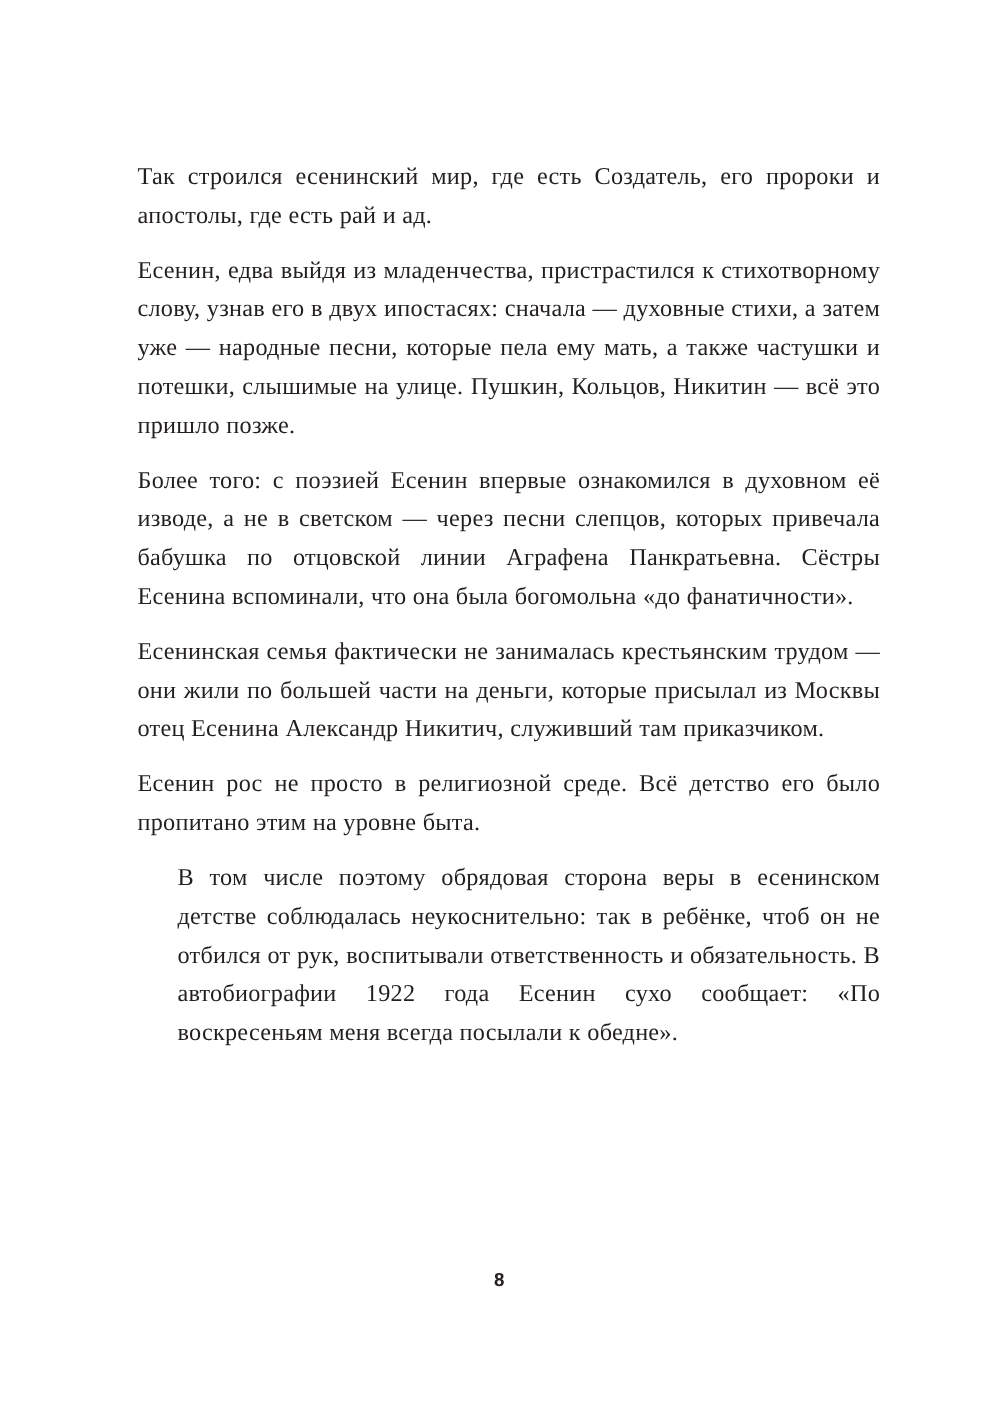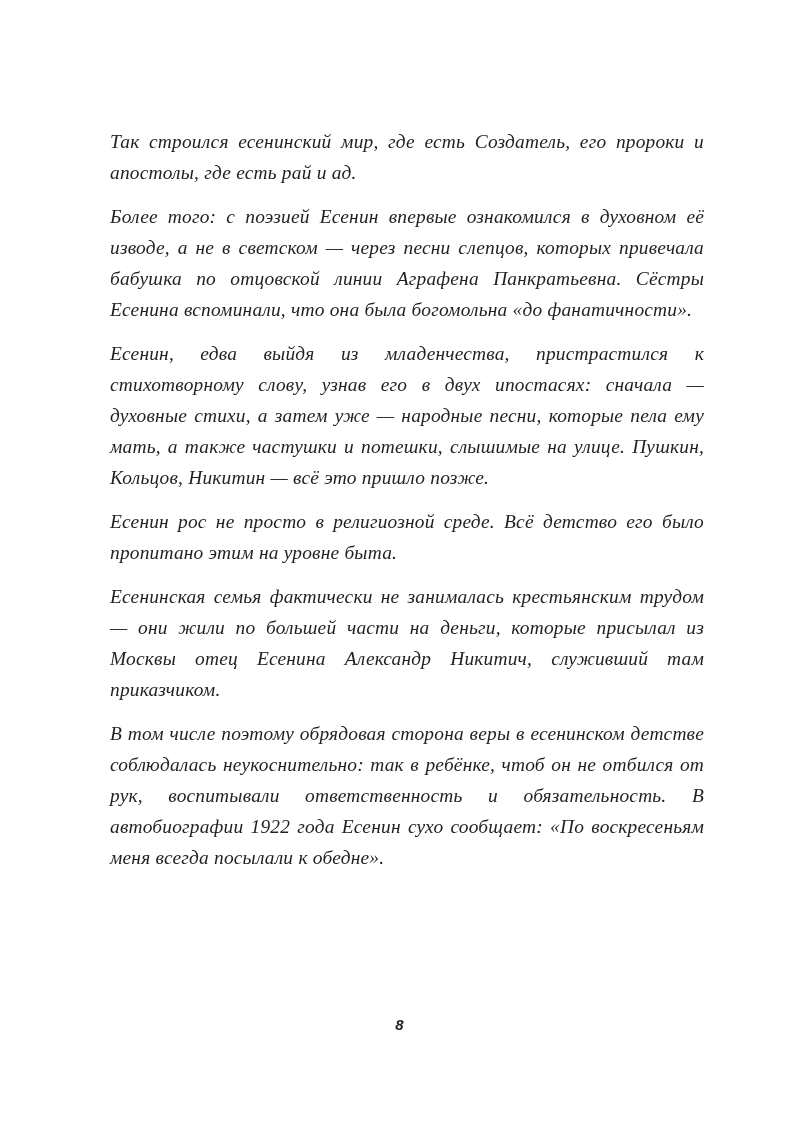--- a/index.html
+++ b/index.html
@@ -18,21 +18,20 @@
     -webkit-font-smoothing: antialiased;
   }
 
   .page {
     position: absolute;
     left: 0;
     top: 0;
     width: 799px;
     height: 1130px;
     background: #ffffff;
-    font-style: italic;
   }
 
   .text-column {
     position: absolute;
     left: 110px;
     top: 126px;
     width: 594px;
   }
 
   .para {
@@ -42,20 +41,21 @@
     text-align: justify;
     text-justify: inter-word;
     hyphens: manual;
     letter-spacing: 0.01em;
     word-spacing: 0.005em;
     color: #231f20;
   }
 
   .para:last-of-type {
     margin-bottom: 0;
+    margin-left: 32px;
   }
 
   .page-number {
     position: absolute;
     left: 0;
     top: 1016px;
     width: 799px;
     text-align: center;
     font-family: "Liberation Sans", "DejaVu Sans", sans-serif;
     font-size: 15px;
@@ -64,22 +64,22 @@
     letter-spacing: 0.02em;
   }
 </style>
 </head>
 <body>
 
 <div class="page">
 
   <div class="text-column">
     <p class="para">Так строился есенинский мир, где есть Создатель, его пророки и апостолы, где есть рай и ад.</p>
+    <p class="para">Есенин, едва выйдя из младенчества, пристрастился к стихотворному слову, узнав его в двух ипостасях: сначала — духовные стихи, а затем уже — народные песни, которые пела ему мать, а также частушки и потешки, слышимые на улице. Пушкин, Кольцов, Никитин — всё это пришло позже.</p>
     <p class="para">Более того: с поэзией Есенин впервые ознакомился в духовном её изводе, а не в светском — через песни слепцов, которых привечала бабушка по отцовской линии Аграфена Панкратьевна. Сёстры Есенина вспоминали, что она была богомольна «до фанатичности».</p>
-    <p class="para">Есенин, едва выйдя из младенчества, пристрастился к стихотворному слову, узнав его в двух ипостасях: сначала — духовные стихи, а затем уже — народные песни, которые пела ему мать, а также частушки и потешки, слышимые на улице. Пушкин, Кольцов, Никитин — всё это пришло позже.</p>
+    <p class="para">Есенинская семья фактически не занималась крестьянским трудом — они жили по большей части на деньги, которые присылал из Москвы отец Есенина Александр Никитич, служивший там приказчиком.</p>
     <p class="para">Есенин рос не просто в религиозной среде. Всё детство его было пропитано этим на уровне быта.</p>
-    <p class="para">Есенинская семья фактически не занималась крестьянским трудом — они жили по большей части на деньги, которые присылал из Москвы отец Есенина Александр Никитич, служивший там приказчиком.</p>
     <p class="para">В том числе поэтому обрядовая сторона веры в есенинском детстве соблюдалась неукоснительно: так в ребёнке, чтоб он не отбился от рук, воспитывали ответственность и обязательность. В автобиографии 1922 года Есенин сухо сообщает: «По воскресеньям меня всегда посылали к обедне».</p>
   </div>
 
   <div class="page-number">8</div>
 
 </div>
 
 </body></html>

